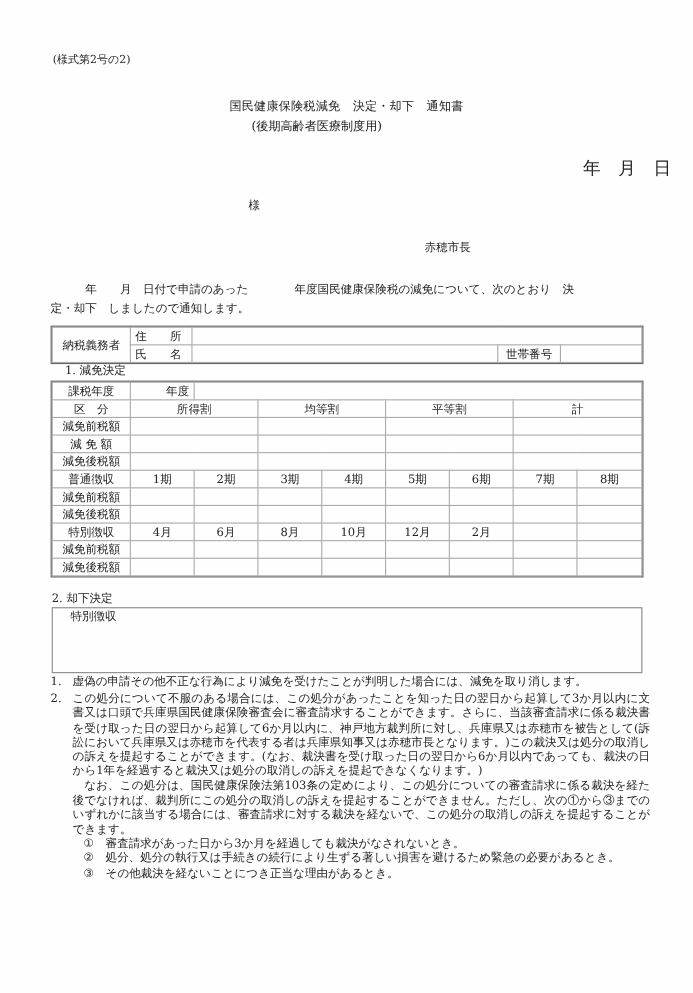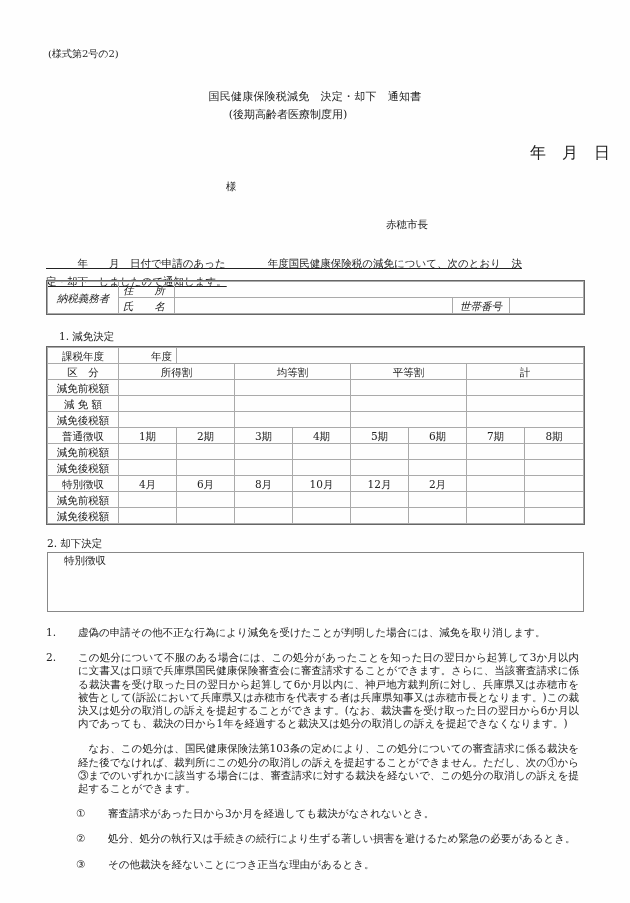--- a/index.html
+++ b/index.html
@@ -6,35 +6,35 @@
   body { width:630px; height:903px; position:relative; overflow:hidden;
          font-family:"DejaVu Serif","Liberation Serif",serif; color:#222; font-size:10.5px; }
   .abs { position:absolute; white-space:nowrap; }
   .form-no { left:48px; top:47px; font-size:10px; }
   .title { left:0; width:630px; text-align:center; top:89px; font-size:11px; letter-spacing:0.2px; }
   .subtitle { left:0; width:576px; text-align:center; top:107px; font-size:11px; }
   .date { left:492px; top:143px; font-size:16px; word-spacing:14px;margin-left:38px; }
   .date span { margin-right:16px; }
   .addressee { left:226px; top:180px; }
   .issuer { left:386px; top:218px; }
-  .body1 { left:46px; top:254px; line-height:18px; font-size:10.5px;text-decoration:underline; }
+  .body1 { left:46px; top:254px; line-height:18px; font-size:10.5px; }
   table { border-collapse:collapse; position:absolute; table-layout:fixed; }
   td { border:1px solid #aaa; height:15px; padding:0; font-size:10.5px; text-align:center; line-height:14px; overflow:hidden; white-space:nowrap; }
   .outer { outline:1.3px solid #666; }
-  .taxpayer { left:47px; top:281px; width:536px;font-style:italic; }
+  .taxpayer { left:47px; top:297px; width:536px; }
   .sec1 { left:47px; top:330px; font-size:10.5px;margin-left:12px; }
   .main { left:47px; top:347px; width:536px;padding-left:27px; }
   .main tr.thick td { border-top:1.5px solid #666; }
   .sec2 { left:47px; top:537px; font-size:10.5px; }
   .reason-box { position:absolute; left:47px; top:552px; width:535px; height:58px; border:1.3px solid #888; }
   .reason-label { position:absolute; left:16px; top:1px; font-size:10.5px; }
   .notes { position:absolute; left:46px; top:614px; width:545px; font-size:10.5px; line-height:13.2px; }
   .note { position:relative; padding-left:20px; margin-bottom:2px; }
   .note .num { position:absolute; left:0; top:0; }
-  .note p { margin:12px; white-space:normal; text-align:justify; }
+  .note p { margin:0; white-space:normal; text-align:justify; }
   .note p.indent { text-indent:1em; }
   .sub { position:relative; padding-left:30px; }
   .sub .mark { position:absolute; left:10px; }
   .lc { text-align:left; padding-left:4px;margin-top:34px; }
 </style>
 </head>
 <body>
 
 <div class="abs form-no">(様式第2号の2)</div>
 <div class="abs title">国民健康保険税減免　決定・却下　通知書</div>

